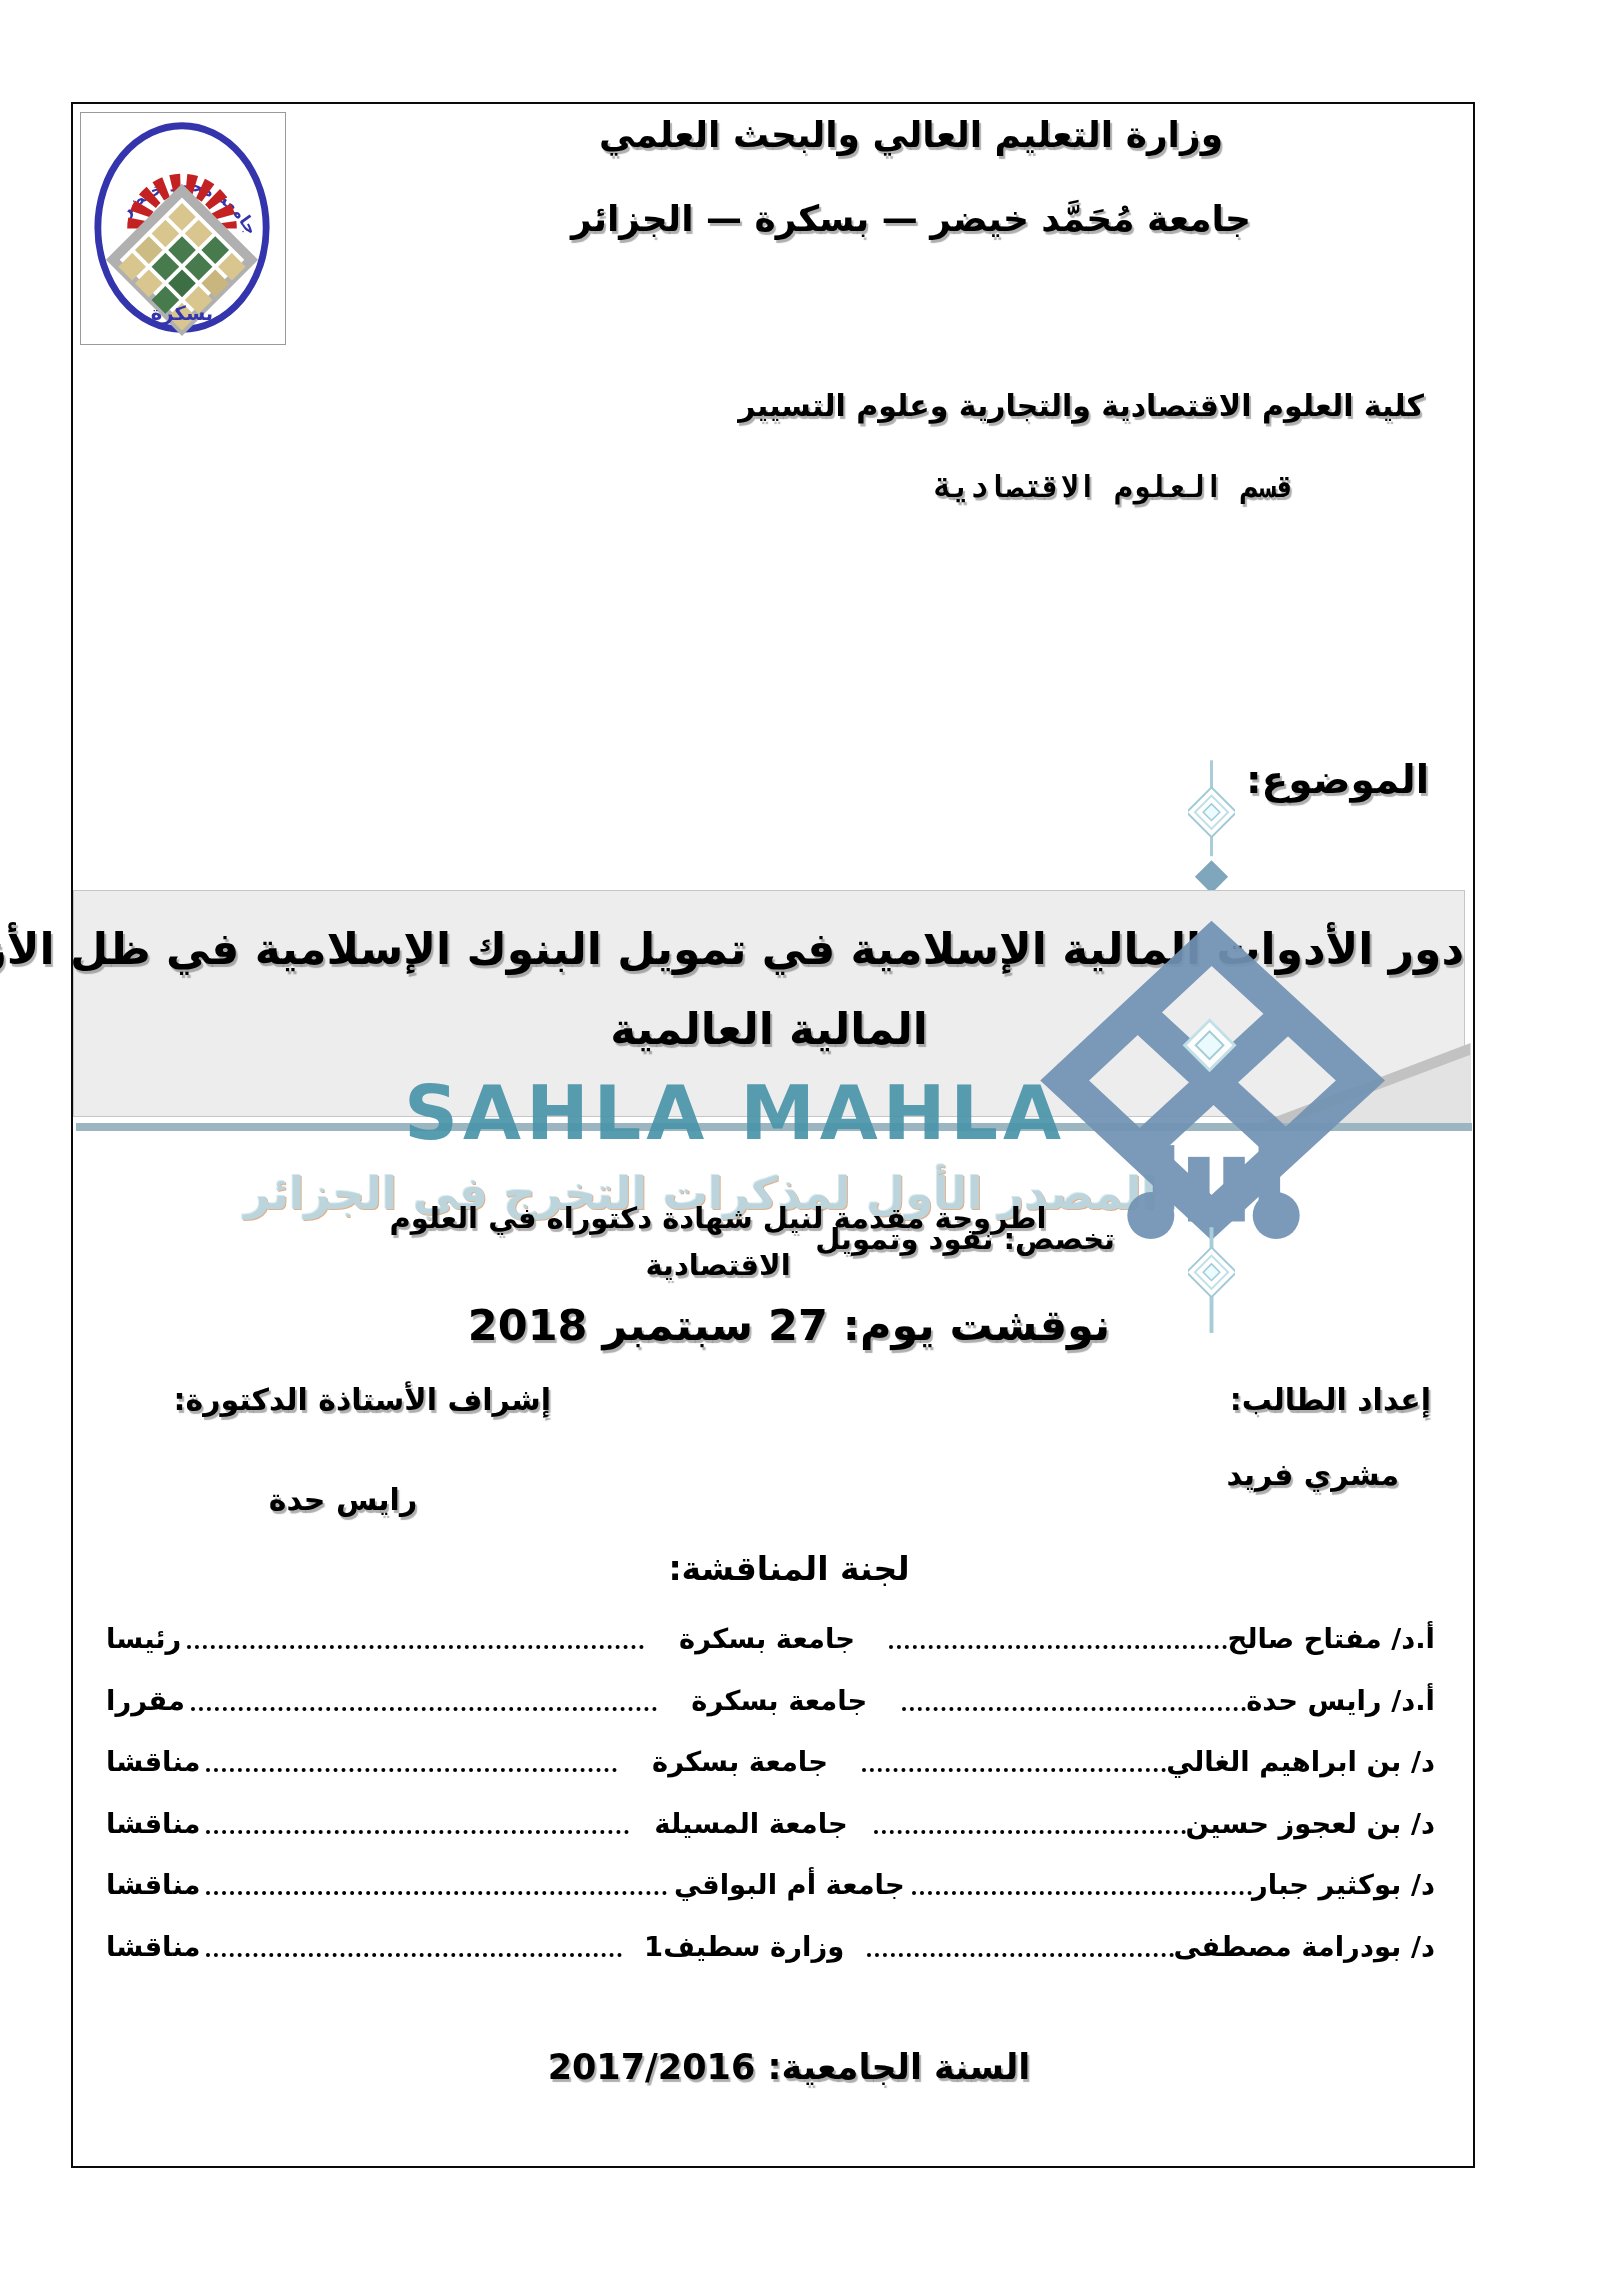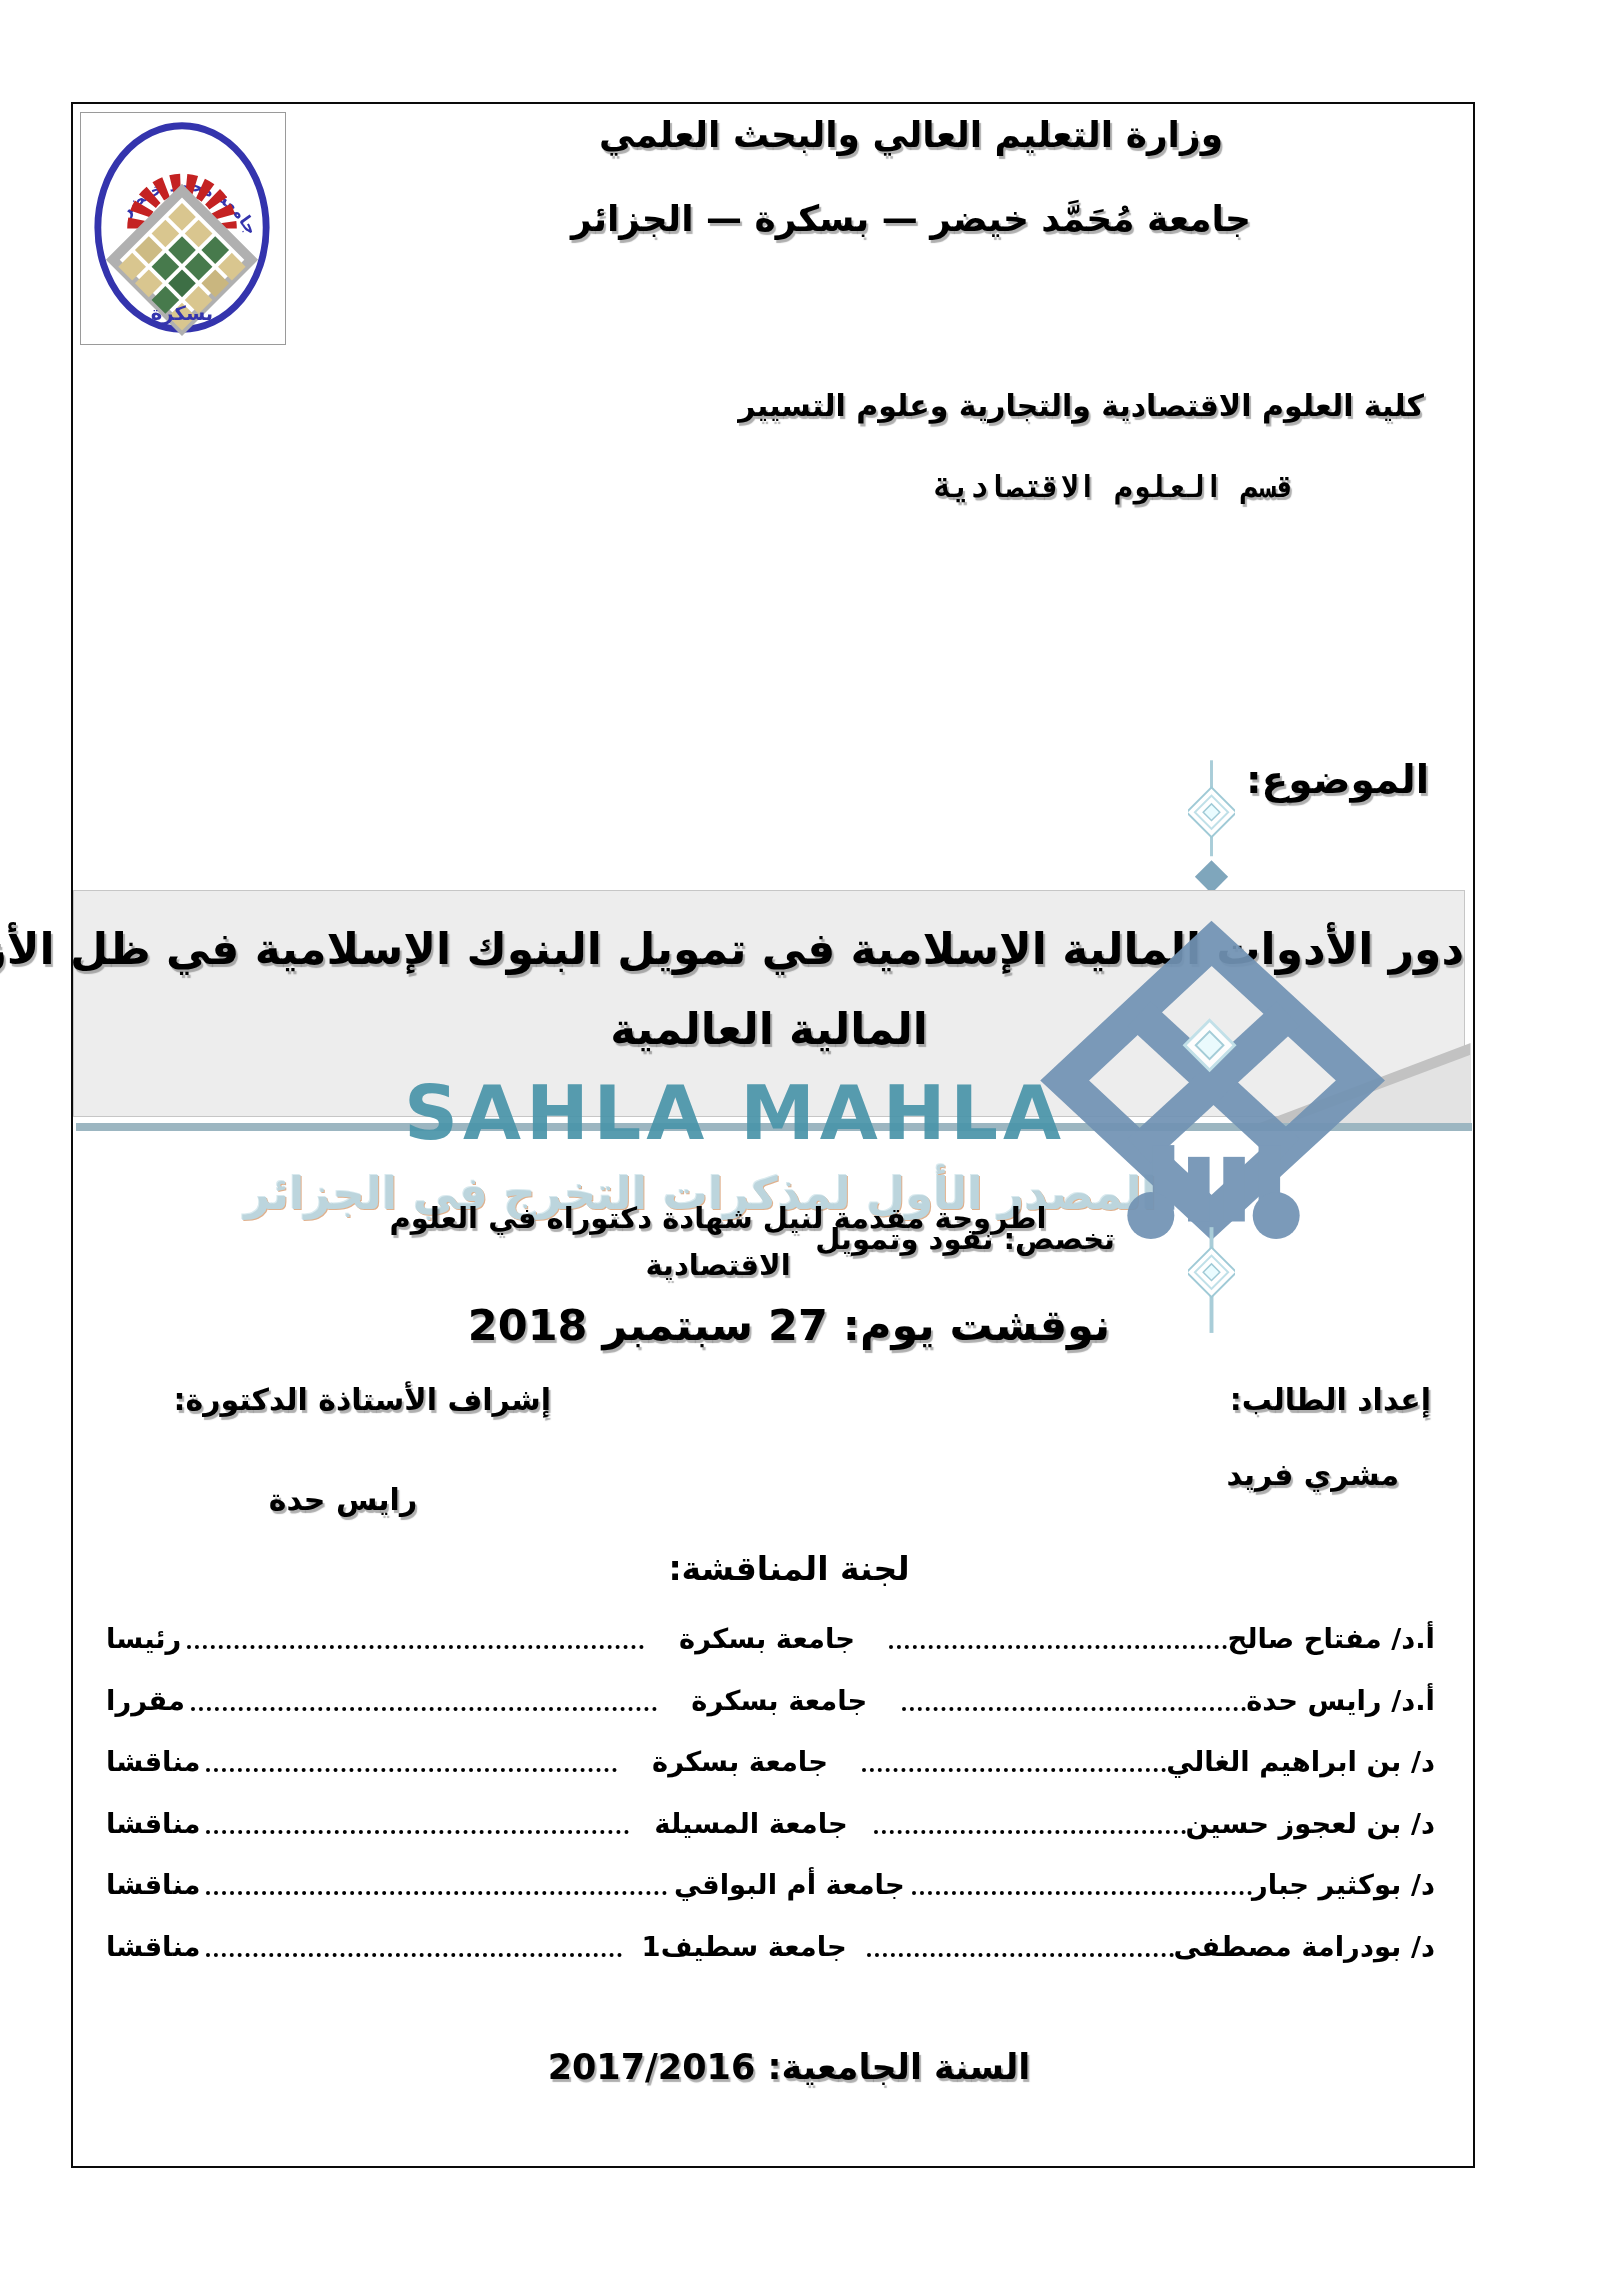--- a/index.html
+++ b/index.html
@@ -245,20 +245,20 @@
     <span class="c-name">د/ بوكثير جبار</span>
     <div class="leader leader-1"></div>
     <span class="c-univ">جامعة أم البواقي</span>
     <div class="leader leader-2"></div>
     <span class="c-role">مناقشا</span>
   </div>
 
   <div class="committee-row">
     <span class="c-name">د/ بودرامة مصطفى</span>
     <div class="leader leader-1"></div>
-    <span class="c-univ">جامعة سطيف1</span>
+    <span class="c-univ">وزارة سطيف1</span>
     <div class="leader leader-2"></div>
     <span class="c-role">مناقشا</span>
   </div>
 </div>
 
 <div class="abs academic-year rtl bold shadowed">السنة الجامعية: 2017/2016</div>
 
 
 </body></html>

